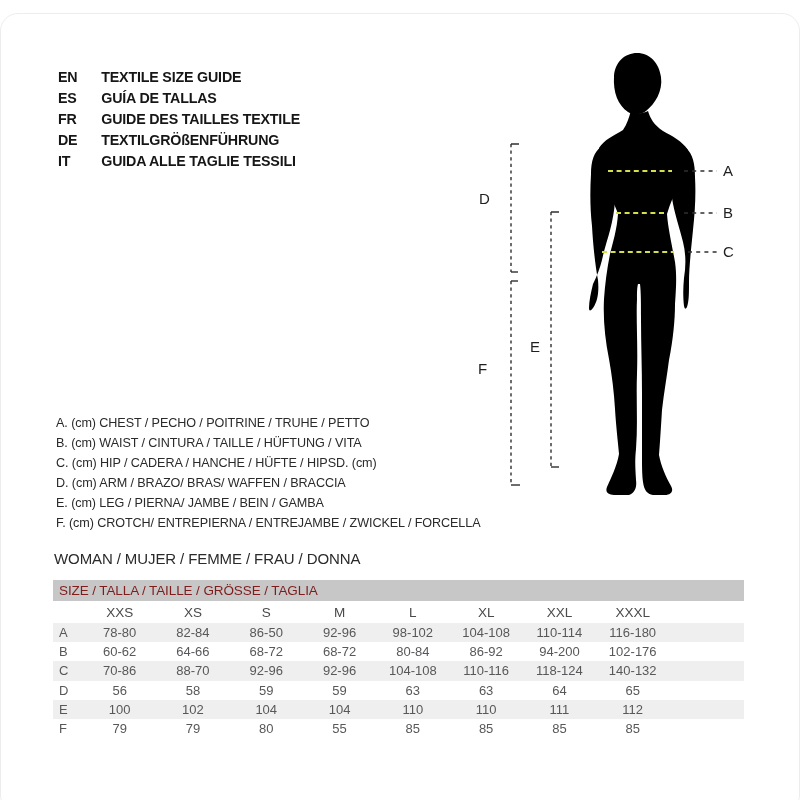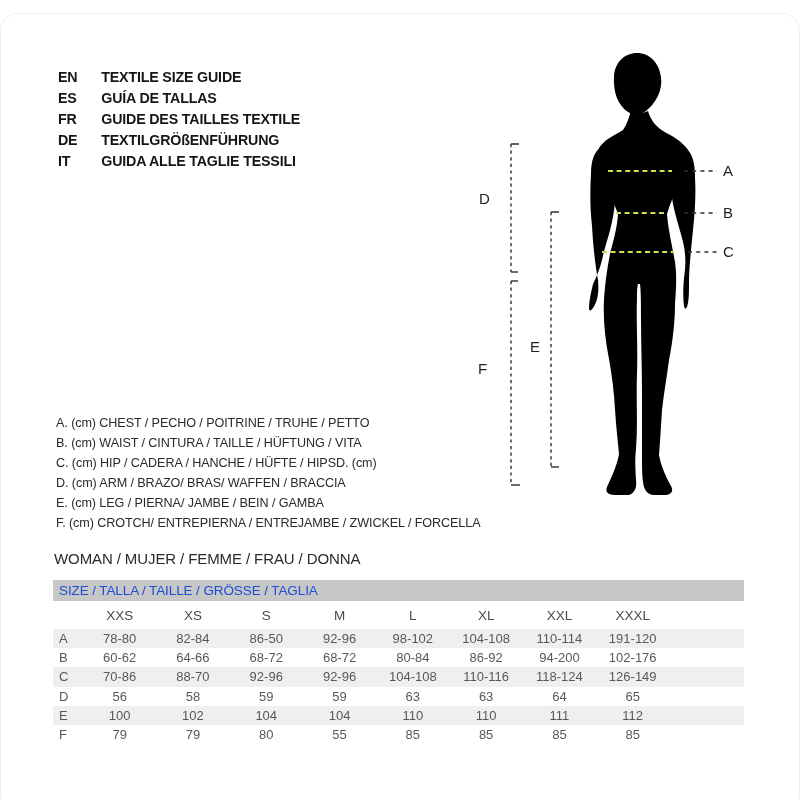--- a/index.html
+++ b/index.html
@@ -15,23 +15,23 @@
   
   .figure-svg{position:absolute;left:470px;top:18px;width:280px;height:478px;}
   .marker-label{font-family:"Liberation Sans",sans-serif;font-size:15px;fill:#1f1f1f;}
   
   .legend-block{position:absolute;left:55px;top:399px;transform:scaleX(.97);transform-origin:left top;}
   .legend-line{line-height:20px;font-size:13px;color:#2a2a2a;white-space:nowrap;letter-spacing:-.1px;}
   
   .group-label{position:absolute;left:53px;top:536px;height:18px;line-height:18px;font-size:15px;color:#2a2a2a;letter-spacing:-.1px;}
   
   .size-table{position:absolute;left:52px;top:566px;width:691px;font-size:13px;color:#58585a;}
-  .t-band{height:21px;line-height:21px;background:#c7c7c7;color:#1d4ed8;padding-left:6px;font-size:13.5px;letter-spacing:-.1px;box-sizing:border-box;}
+  .t-band{height:21px;line-height:21px;background:#c7c7c7;color:#7f1d1d;padding-left:6px;font-size:13.5px;letter-spacing:-.1px;box-sizing:border-box;}
   .t-row{display:grid;grid-template-columns:30px repeat(8,73.3px) 1fr;align-items:center;}
-  .t-cols{height:28px;color:#4a4a4a;font-size:13.5px;}
+  .t-cols{height:22px;color:#4a4a4a;font-size:13.5px;}
   .t-data{height:19.2px;}
   .t-data.stripe{background:#efefef;}
   .t-cell{text-align:center;}
   .t-label{text-align:left;padding-left:6px;}
 </style>
 </head>
 <body>
 
 <div class="page">
 
@@ -185,21 +185,21 @@
 
     <div class="t-row t-data stripe">
       <div class="t-cell t-label">A</div>
       <div class="t-cell">78-80</div>
       <div class="t-cell">82-84</div>
       <div class="t-cell">86-50</div>
       <div class="t-cell">92-96</div>
       <div class="t-cell">98-102</div>
       <div class="t-cell">104-108</div>
       <div class="t-cell">110-114</div>
-      <div class="t-cell">191-120</div>
+      <div class="t-cell">116-180</div>
       <div class="t-cell"></div>
     </div>
 
     <div class="t-row t-data">
       <div class="t-cell t-label">B</div>
       <div class="t-cell">60-62</div>
       <div class="t-cell">64-66</div>
       <div class="t-cell">68-72</div>
       <div class="t-cell">68-72</div>
       <div class="t-cell">80-84</div>
@@ -211,21 +211,21 @@
 
     <div class="t-row t-data stripe">
       <div class="t-cell t-label">C</div>
       <div class="t-cell">70-86</div>
       <div class="t-cell">88-70</div>
       <div class="t-cell">92-96</div>
       <div class="t-cell">92-96</div>
       <div class="t-cell">104-108</div>
       <div class="t-cell">110-116</div>
       <div class="t-cell">118-124</div>
-      <div class="t-cell">126-149</div>
+      <div class="t-cell">140-132</div>
       <div class="t-cell"></div>
     </div>
 
     <div class="t-row t-data">
       <div class="t-cell t-label">D</div>
       <div class="t-cell">56</div>
       <div class="t-cell">58</div>
       <div class="t-cell">59</div>
       <div class="t-cell">59</div>
       <div class="t-cell">63</div>

